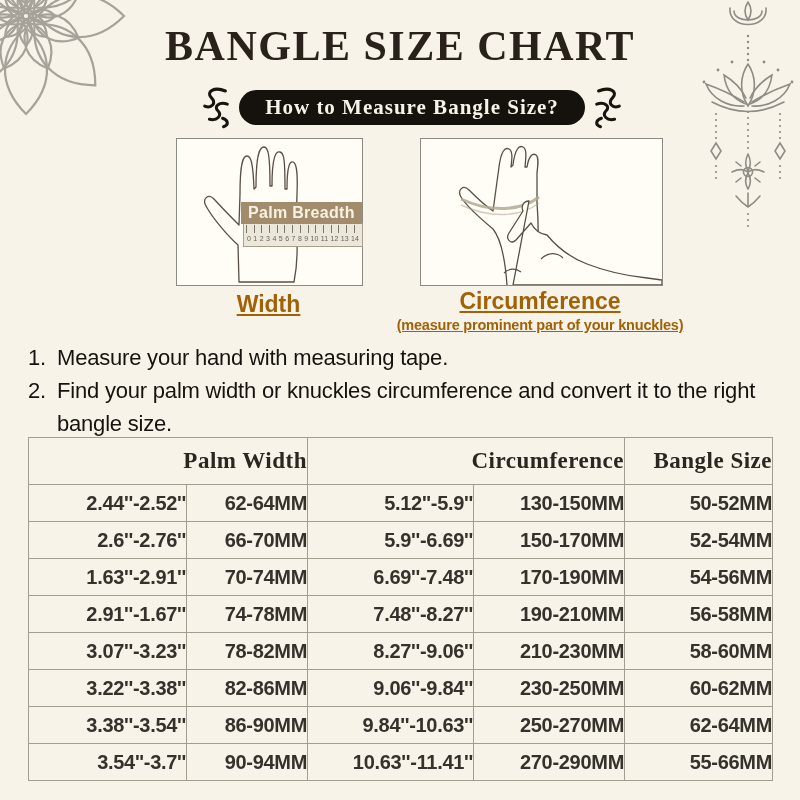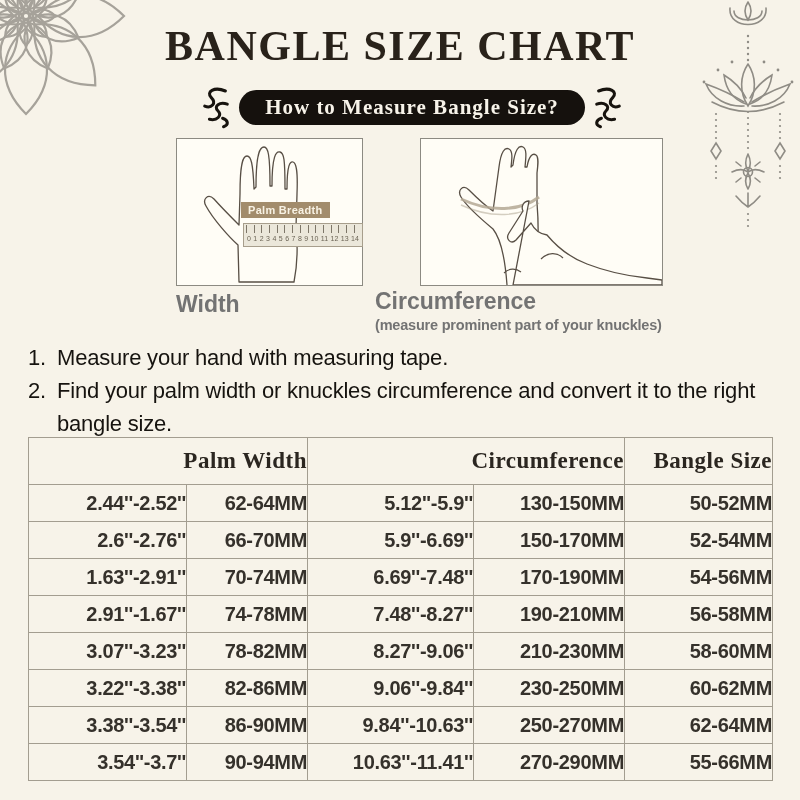--- a/index.html
+++ b/index.html
@@ -18,30 +18,30 @@
   .badge{background:#15110d;color:#f7f3e9;border-radius:19px;padding:5px 26px;
          font-family:"Liberation Serif","DejaVu Serif",serif;font-weight:700;
          font-size:21px;letter-spacing:1px;}
 
   
   .illus{position:absolute;top:138px;background:#fffdf6;border:1px solid #8c8a82;}
   .illus-width{left:176px;width:185px;height:146px;}
   .illus-circ{left:420px;width:241px;height:146px;}
   .illus svg{position:absolute;left:0;top:0;}
   .palm-tag{position:absolute;left:64px;top:63px;z-index:3;background:#a28c6c;color:#f8f2e4;
-            font-size:11px;font-weight:700;padding:2px 7px;letter-spacing:.3px;}
+            font-size:16px;font-weight:700;padding:2px 7px;letter-spacing:.3px;}
   .ruler{position:absolute;left:66px;top:84px;right:-1px;height:24px;z-index:2;
          background:#ebe7da;border:1px solid #a79e8c;box-sizing:border-box;}
   .ruler .ticks{height:8px;margin:1px 2px 0;
          background:repeating-linear-gradient(90deg,#7d7668 0,#7d7668 1px,transparent 1px,transparent 7.7px);}
   .ruler .nums{display:flex;justify-content:space-between;padding:0 3px;
          font-size:7px;line-height:11px;color:#6b6455;}
 
   
-  .cap{position:absolute;font-weight:700;color:#737373;}
+  .cap{position:absolute;text-align:center;font-weight:700;color:#a16207;text-decoration:underline;}
   .cap-width{top:291px;left:176px;width:185px;font-size:23px;}
   .cap-circ{top:289px;left:375px;width:330px;font-size:23px;line-height:24px;}
   .cap-note{font-size:14.5px;font-weight:700;letter-spacing:-0.2px;}
 
   
   .instructions{position:absolute;top:341px;left:28px;width:738px;}
   .instr{display:flex;font-size:22px;line-height:33px;color:#16130f;letter-spacing:-0.2px;}
   .instr-num{flex:0 0 29px;}
   .instr-text{flex:1;}
 

